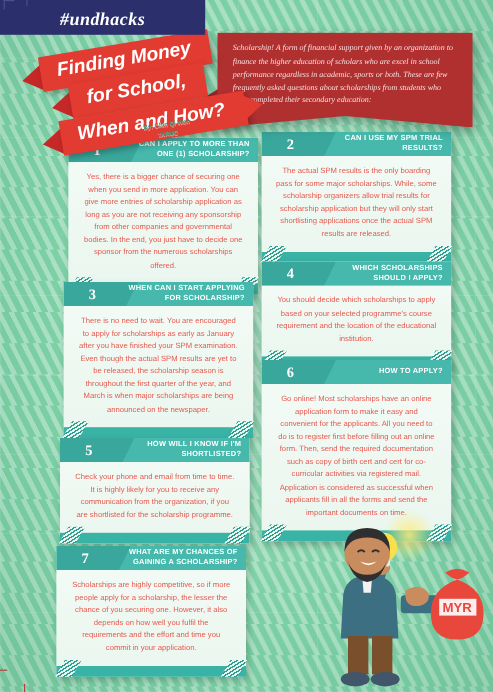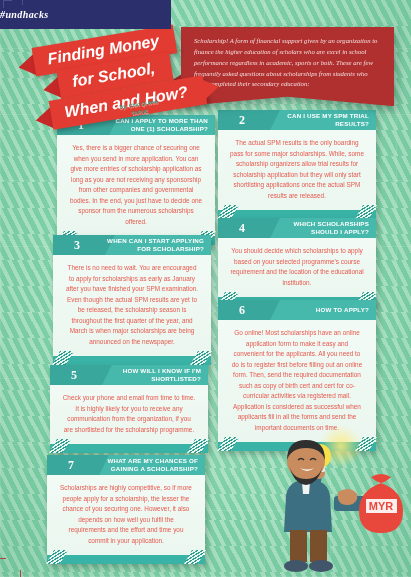--- a/index.html
+++ b/index.html
@@ -42,23 +42,23 @@
   #tagbar {
     position:absolute; left:0; top:0; width:171px; height:29px;
     background:#2b2f6b; z-index:40;
   }
   #tagbar .tick { position:absolute; background:#4b4f8a; }
   #tagbar .t1 { left:3px; top:0; width:1px; height:8px; }
   #tagbar .t2 { left:3px; top:0; width:9px; height:1px; }
   #tagbar .t3 { left:22px; top:0; width:1px; height:5px; }
   #tagtext {
     position:absolute; left:0; right:0; top:9px;
-    text-align:left; color:#fff;
+    text-align:center; color:#fff;
     font-family:"Liberation Serif", serif;
-    font-style:italic; font-weight:bold; font-size:10px;
+    font-style:italic; font-weight:bold; font-size:15px;
     letter-spacing:.4px;
   }
 
   
   .ribbon { position:absolute; z-index:30; }
   .ribbon .tail {
     position:absolute; left:-16px; top:6px;
     width:0;height:0;
     border-top:11px solid transparent;
     border-bottom:11px solid transparent;

